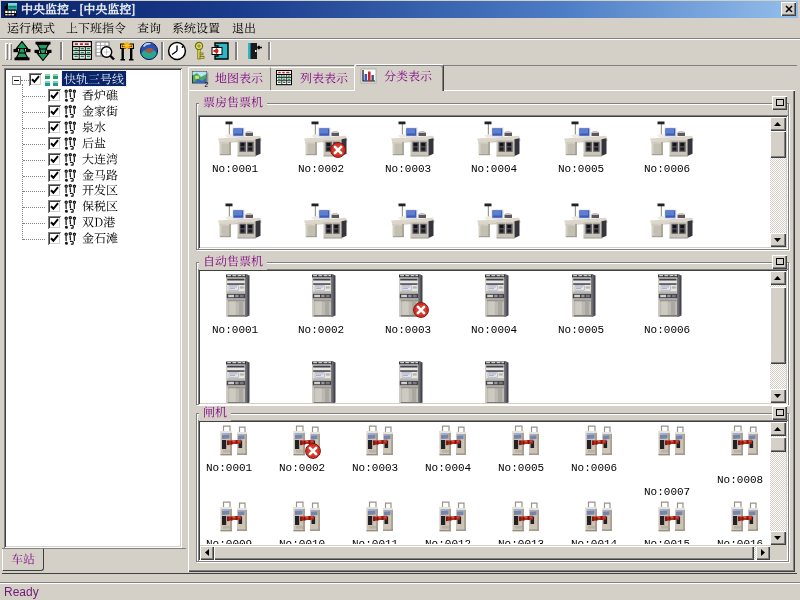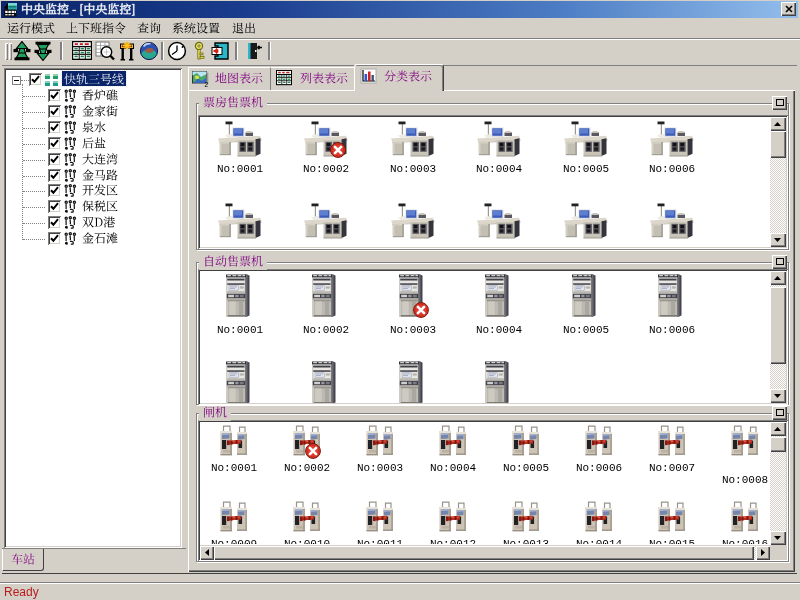--- a/index.html
+++ b/index.html
@@ -1,16 +1,16 @@
 <!DOCTYPE html>
 <html><head><meta charset="utf-8"><title>cc</title><style>
 *{margin:0;padding:0;box-sizing:border-box}
 html,body{width:800px;height:600px;overflow:hidden;background:#D4D0C8;font-family:"Liberation Sans",sans-serif;-webkit-font-smoothing:antialiased}
 .a{position:absolute}
-.mono{font-family:"Liberation Mono",monospace;font-size:11px;color:#000;text-align:center;white-space:nowrap}
+.mono{font-family:"Liberation Mono",monospace;font-size:11px;color:#000;text-align:left;white-space:nowrap}
 .shaft{background:#fff;background-image:conic-gradient(#d4d0c8 25%,#fff 0 50%,#d4d0c8 0 75%,#fff 0);background-size:2px 2px}
 .btn{background:#D4D0C8;box-shadow:inset 1px 1px 0 #fff,inset -1px -1px 0 #404040,inset -2px -2px 0 #808080}
 .sunk{box-shadow:inset 1px 1px 0 #808080,inset -1px -1px 0 #fff,inset 2px 2px 0 #404040,inset -2px -2px 0 #D4D0C8}
 
 </style></head><body>
 <svg width="0" height="0" style="position:absolute">
     <defs>
       <symbol id="tbl" viewBox="0 0 18 18">
         <rect x="0.5" y="0.5" width="17" height="16" fill="#fff" stroke="#000" stroke-width="1.2"></rect>
         <path d="M1,5 H17" stroke="#000" stroke-width="1.2"></path>
@@ -713,21 +713,21 @@
     <use href="#gate"></use>
   </svg>
 <div class="a mono" style="left:498px;top:462px;width:56px;z-index:3">No:0005</div>
 <svg class="a" style="left:584px;top:424px;z-index:3" width="30" height="34" viewBox="0 0 30 34">
     <use href="#gate"></use>
   </svg>
 <div class="a mono" style="left:571px;top:462px;width:56px;z-index:3">No:0006</div>
 <svg class="a" style="left:657px;top:424px;z-index:3" width="30" height="34" viewBox="0 0 30 34">
     <use href="#gate"></use>
   </svg>
-<div class="a mono" style="left:644px;top:462px;width:56px;z-index:3">No:0007</div>
+<div class="a mono" style="left:644px;top:486px;width:56px;z-index:3">No:0007</div>
 <svg class="a" style="left:730px;top:424px;z-index:3" width="30" height="34" viewBox="0 0 30 34">
     <use href="#gate"></use>
   </svg>
 <div class="a mono" style="left:717px;top:474px;width:56px;z-index:3">No:0008</div>
 <svg class="a" style="left:219px;top:500px;z-index:3" width="30" height="34" viewBox="0 0 30 34">
     <use href="#gate"></use>
   </svg>
 <div class="a mono" style="left:206px;top:538px;width:56px;z-index:3;clip-path:inset(0 0 6px 0)">No:0009</div>
 <svg class="a" style="left:292px;top:500px;z-index:3" width="30" height="34" viewBox="0 0 30 34">
     <use href="#gate"></use>
@@ -755,12 +755,12 @@
 <div class="a mono" style="left:644px;top:538px;width:56px;z-index:3;clip-path:inset(0 0 6px 0)">No:0015</div>
 <svg class="a" style="left:730px;top:500px;z-index:3" width="30" height="34" viewBox="0 0 30 34">
     <use href="#gate"></use>
   </svg>
 <div class="a mono" style="left:717px;top:538px;width:56px;z-index:3;clip-path:inset(0 0 6px 0)">No:0016</div>
 <svg class="a" style="left:305px;top:443px;z-index:4" width="16" height="16" viewBox="0 0 16 16">
     <use href="#xbad"></use>
   </svg>
 <div class="a" style="left:0;top:582px;width:800px;height:1px;background:#808080"></div>
 <div class="a" style="left:0;top:583px;width:800px;height:1px;background:#fff"></div>
-<div class="a" style="left:4px;top:585px;font-size:12px;color:#b91c1c">Ready</div>
+<div class="a" style="left:4px;top:585px;font-size:12px;color:#701a75">Ready</div>
 </body></html>

